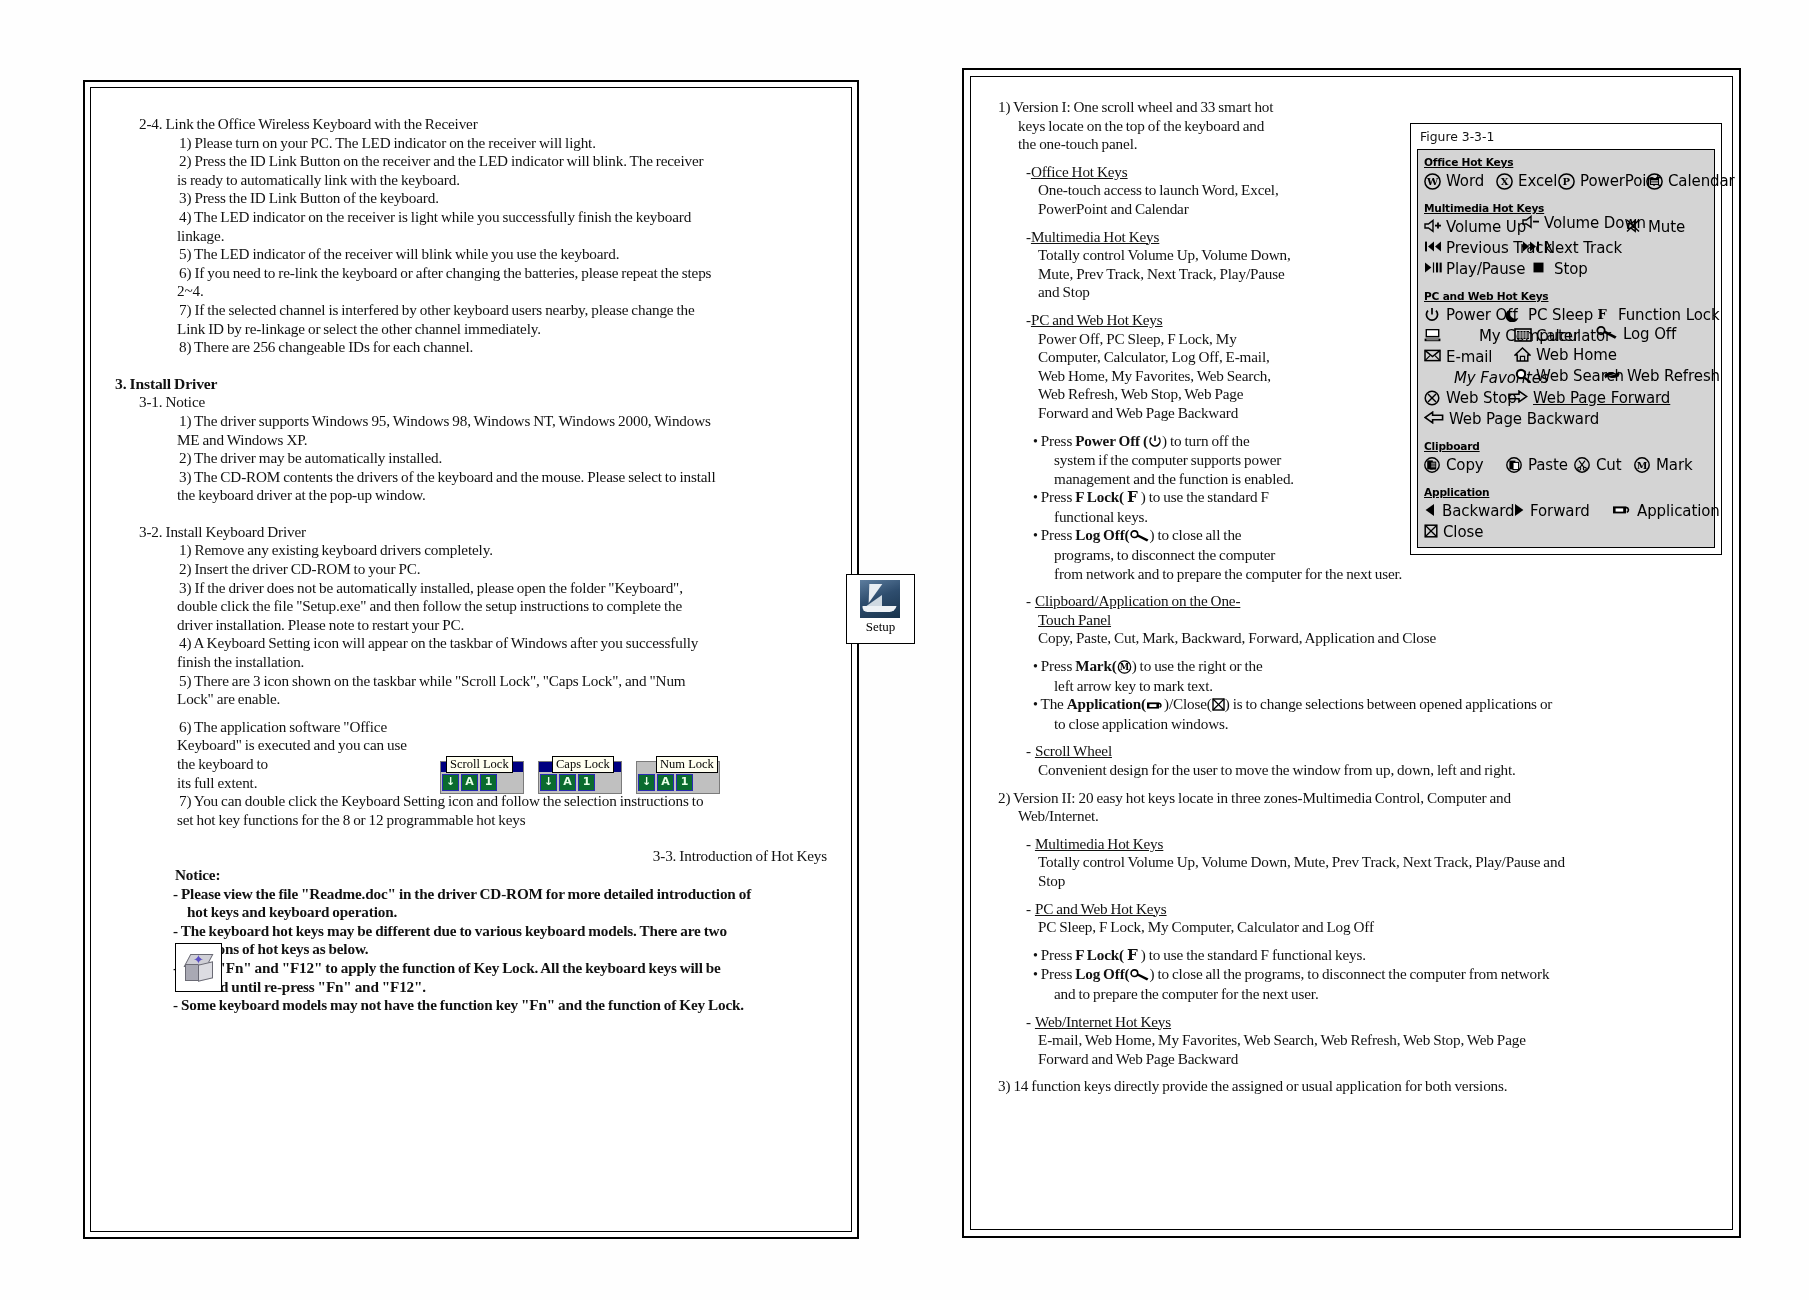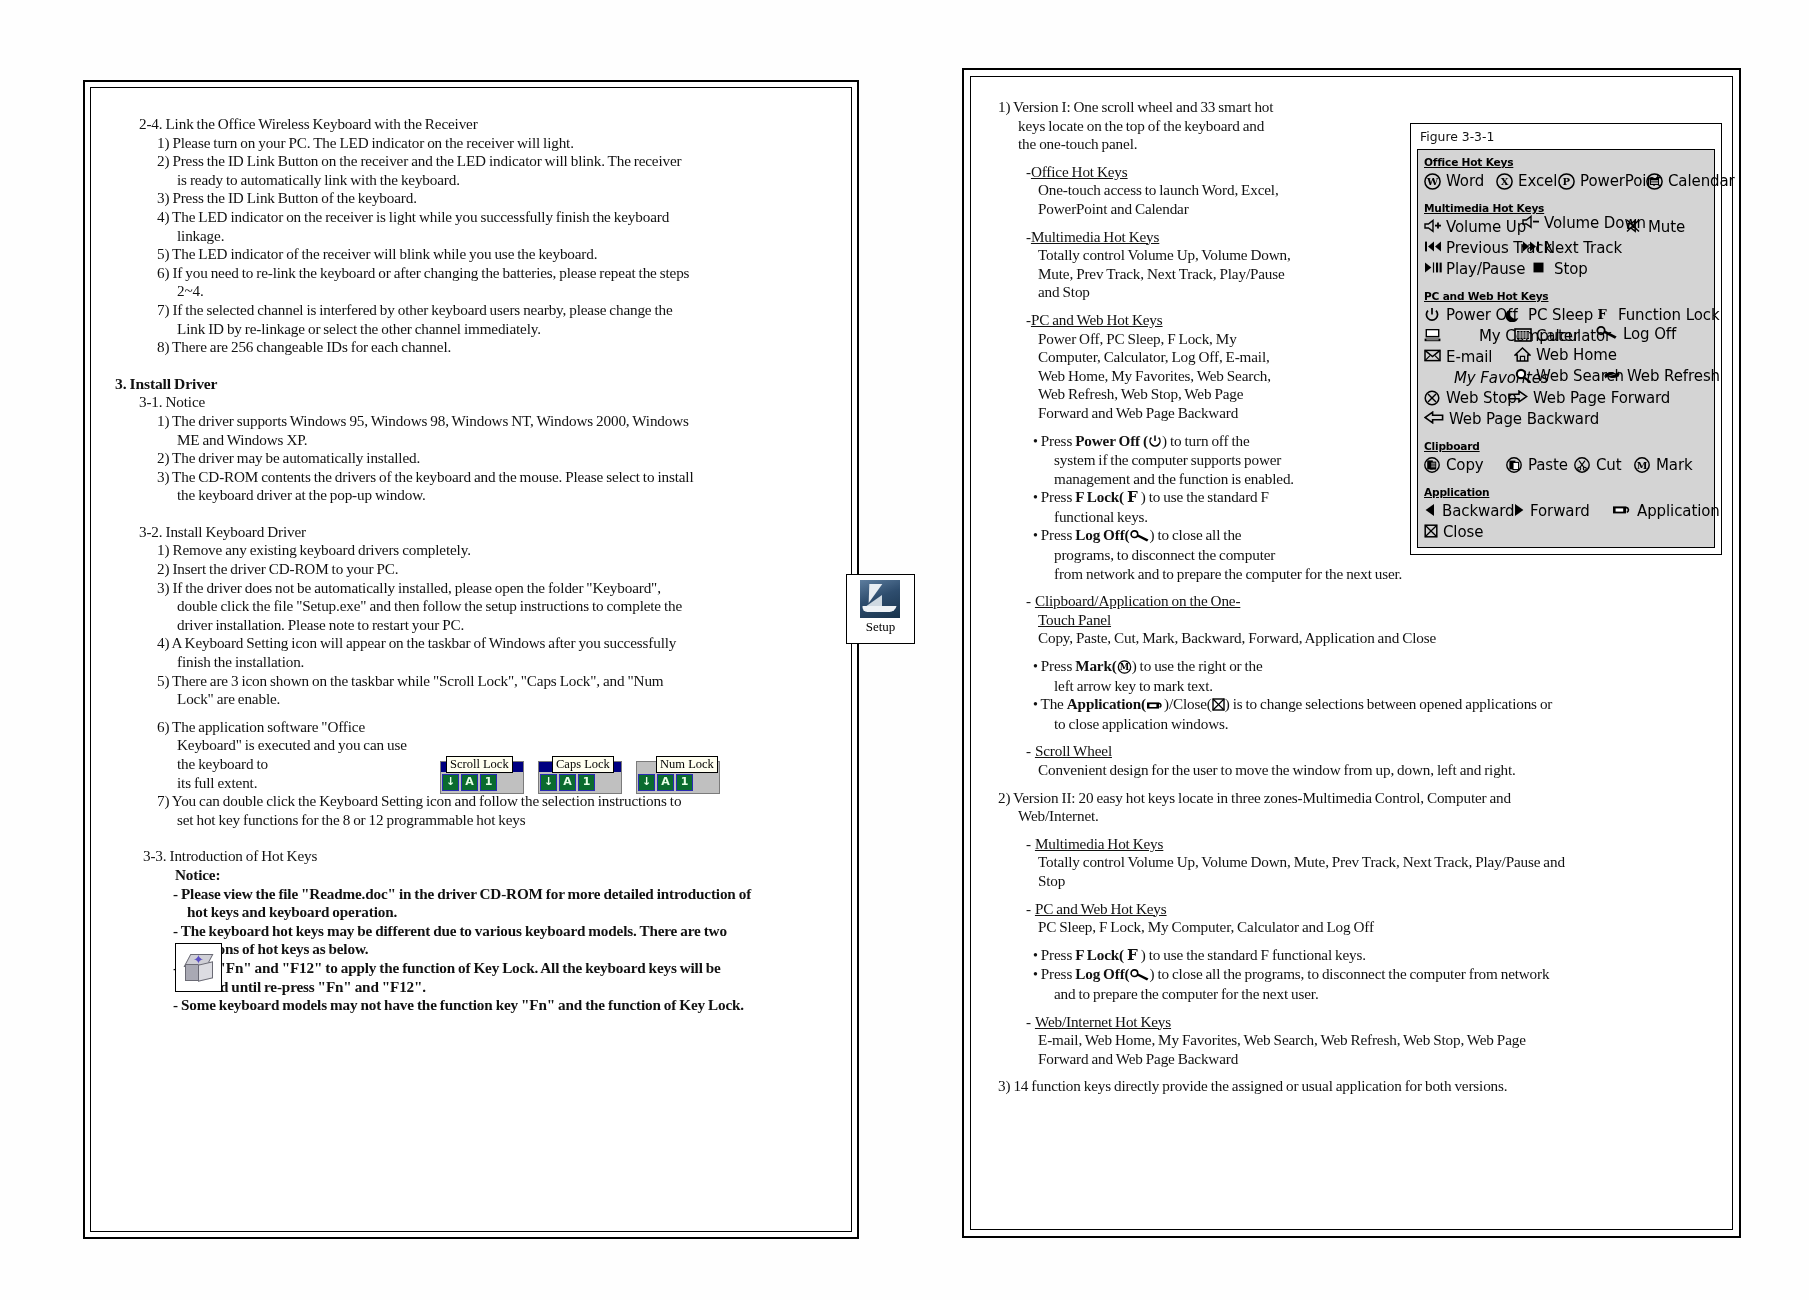--- a/index.html
+++ b/index.html
@@ -17,21 +17,21 @@
   .body-txt{position:absolute;font-size:15.2px;line-height:18.6px;
             letter-spacing:-0.15px;word-spacing:-0.6px;color:#111;}
   .b{font-weight:bold;}
   .u{text-decoration:underline;}
 
   
   #left-col{position:absolute;left:30px;top:33px;width:712px;}
   .h-sec{font-weight:bold;font-size:15.6px;}
 
   .lvl1{margin-left:24px;}
-  .lvl2{margin-left:62px;text-indent:-20px;}
+  .lvl2{margin-left:84px;text-indent:-20px;}
   .lvl2b{margin-left:62px;}
   .gap{height:18px;}
   .gap-s{height:9px;}
 
   
   #right-col{position:absolute;left:38px;top:28px;width:700px;}
   .rnum{margin-left:16px;text-indent:-20px;}
   .rsub{margin-left:36px;text-indent:-12px;}
   .rtxt{margin-left:36px;}
   .rbul{margin-left:42px;text-indent:-11px;}
@@ -162,21 +162,21 @@
        <div class="lvl2b narrow">Keyboard" is executed and you can use</div>
        <div class="lvl2b narrow">the keyboard to</div>
        <div class="lvl2b narrow"> its full extent.</div>
        <div class="lvl2">7) You can double click the Keyboard Setting icon and follow the selection instructions to</div>
        <div class="lvl2b">set hot key functions for the 8 or 12 programmable hot keys</div>
      </div>
 
      <div class="gap"></div>
 
      <div class="body-txt" style="position:relative;">
-       <div style="margin-left:28px;">3-3. Introduction of Hot Keys</div>
+       <div style="margin-left:16px;text-align:right;">3-3. Introduction of Hot Keys</div>
        <div class="b" style="margin-left:60px;">Notice:</div>
        <div class="b" style="margin-left:72px;text-indent:-14px;">- Please view the file "Readme.doc" in the driver CD-ROM for more detailed introduction of</div>
        <div class="b" style="margin-left:72px;">hot keys and keyboard operation.</div>
        <div class="b" style="margin-left:72px;text-indent:-14px;">- The keyboard hot keys may be different due to various keyboard models.  There are two</div>
        <div class="b" style="margin-left:72px;">versions of hot keys as below.</div>
        <div class="b" style="margin-left:72px;text-indent:-14px;">- Press "Fn" and "F12" to apply the function of Key Lock.  All the keyboard keys will be</div>
        <div class="b" style="margin-left:72px;">locked until re-press "Fn" and "F12".</div>
        <div class="b" style="margin-left:72px;text-indent:-14px;">- Some keyboard models may not have the function key "Fn" and the function of Key Lock.</div>
      </div>
 
@@ -592,21 +592,21 @@
          <div class="fi" style="left:6px;top:239px;">
            <span class="gi">
                 <svg width="16" height="16" viewBox="0 0 16 16">
                   <circle cx="8" cy="8" r="6.8" fill="none" stroke="#000" stroke-width="1.5"></circle>
                   <line x1="4" y1="4" x2="12" y2="12" stroke="#000" stroke-width="1.5"></line>
                   <line x1="12" y1="4" x2="4" y2="12" stroke="#000" stroke-width="1.5"></line>
                 </svg>
               </span>
            <span class="lbl">Web Stop</span>
          </div>
-         <div class="fi" style="left:90px;top:239px;">
+         <div class="fi" style="left:90px;top:239px;text-decoration:underline;">
            <span class="gi" style="width:20px;">
                 <svg width="20" height="13" viewBox="0 0 20 13">
                   <path d="M1 4.2 H11 V1.2 L18.6 6.5 L11 11.8 V8.8 H1 Z" fill="none" stroke="#000" stroke-width="1.6"></path>
                 </svg>
               </span>
            <span class="lbl">Web Page Forward</span>
          </div>
          <div class="fi" style="left:6px;top:260px;">
            <span class="gi" style="width:20px;">
                 <svg width="20" height="13" viewBox="0 0 20 13">

